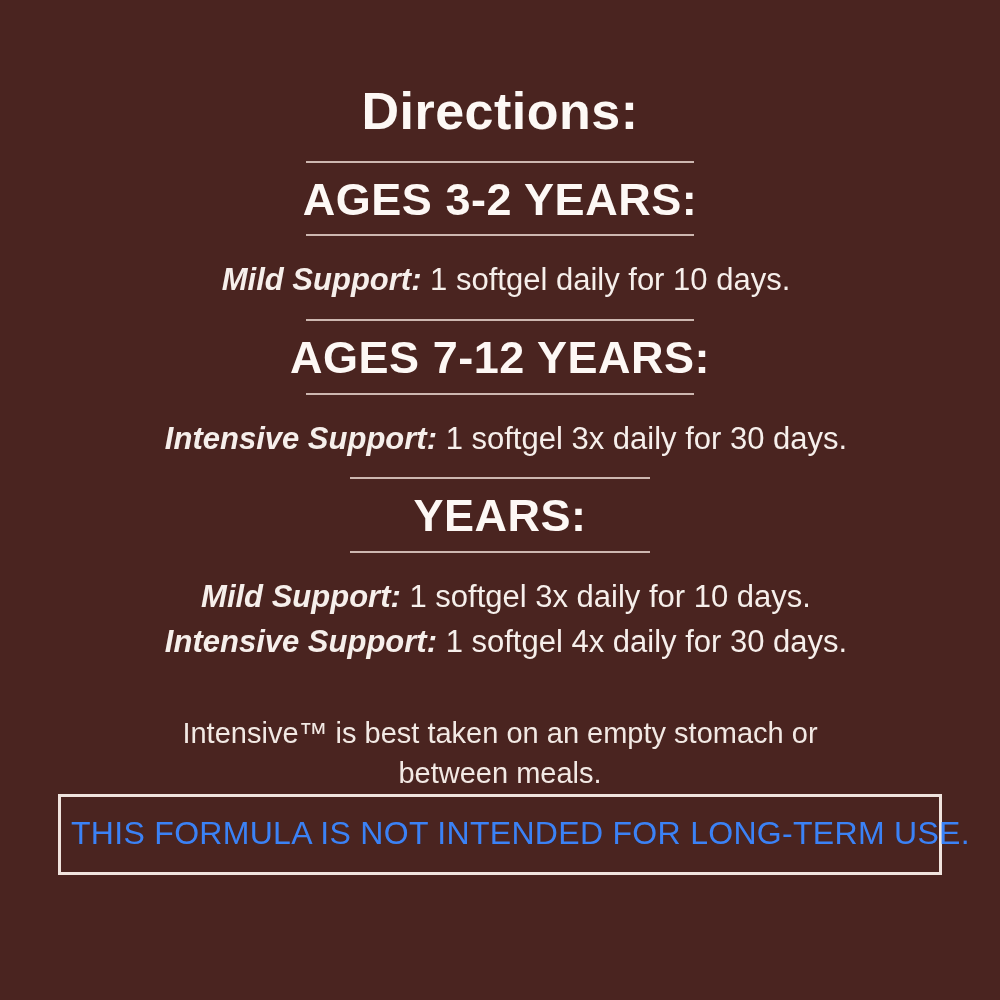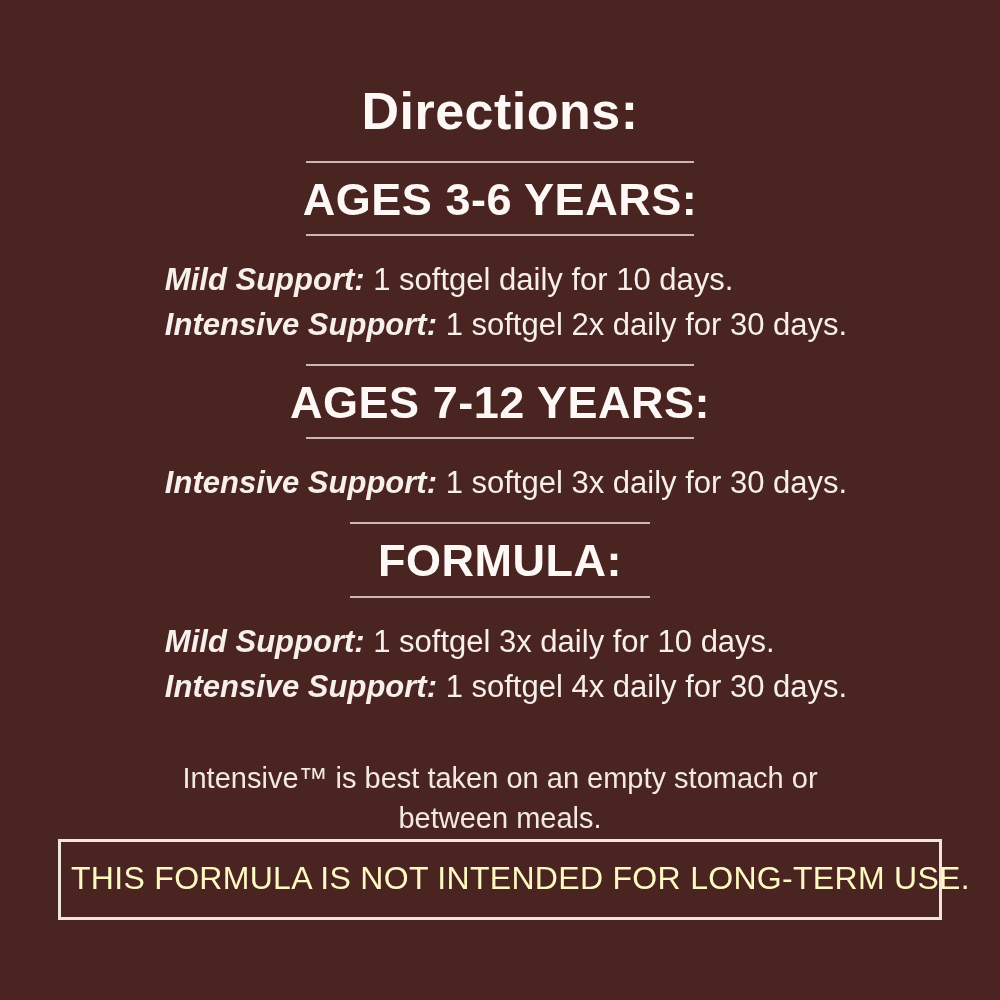--- a/index.html
+++ b/index.html
@@ -54,20 +54,21 @@
     font-size: 45px;
     font-weight: bold;
     letter-spacing: 0.5px;
     color: #fdf8f5;
     text-align: center;
     margin: 4px 0 2px 0;
     line-height: 1.1;
   }
   .dose-lines {
     margin-top: 22px;
+    text-align: center;
     margin-left: 12px;
   }
   .dose-line {
     font-size: 31px;
     line-height: 1.45;
     color: #f6efeb;
     white-space: nowrap;
   }
   .dose-label {
     font-style: italic;
@@ -87,43 +88,39 @@
     margin-top: auto;
     margin-bottom: 56px;
     width: 884px;
     border: 3px solid #f0e4de;
     padding: 18px 10px 20px 10px;
     text-align: center;
   }
   .footer-text {
     font-size: 32px;
     letter-spacing: 0.3px;
-    color: #fef9c3;
+    color: #3b82f6;
     white-space: nowrap;
   }
 </style>
 </head>
 <body>
 
 <div class="panel">
 
   <h1 class="title">Directions:</h1>
 
   <div class="section">
     <div class="rule"></div>
-    <div class="age-heading">AGES 3-6 YEARS:</div>
+    <div class="age-heading">AGES 3-2 YEARS:</div>
     <div class="rule tight"></div>
     <div class="dose-lines">
       <div class="dose-line">
         <span class="dose-label">Mild Support:</span>
         <span>1 softgel daily for 10 days.</span>
-      </div>
-      <div class="dose-line">
-        <span class="dose-label">Intensive Support:</span>
-        <span>1 softgel 2x daily for 30 days.</span>
       </div>
     </div>
   </div>
 
   <div class="gap-lg"></div>
 
   <div class="section">
     <div class="rule"></div>
     <div class="age-heading">AGES 7-12 YEARS:</div>
     <div class="rule tight"></div>
@@ -132,21 +129,21 @@
         <span class="dose-label">Intensive Support:</span>
         <span>1 softgel 3x daily for 30 days.</span>
       </div>
     </div>
   </div>
 
   <div class="gap-md"></div>
 
   <div class="section">
     <div class="rule short"></div>
-    <div class="age-heading">FORMULA:</div>
+    <div class="age-heading">YEARS:</div>
     <div class="rule short tight"></div>
     <div class="dose-lines">
       <div class="dose-line">
         <span class="dose-label">Mild Support:</span>
         <span>1 softgel 3x daily for 10 days.</span>
       </div>
       <div class="dose-line">
         <span class="dose-label">Intensive Support:</span>
         <span>1 softgel 4x daily for 30 days.</span>
       </div>

